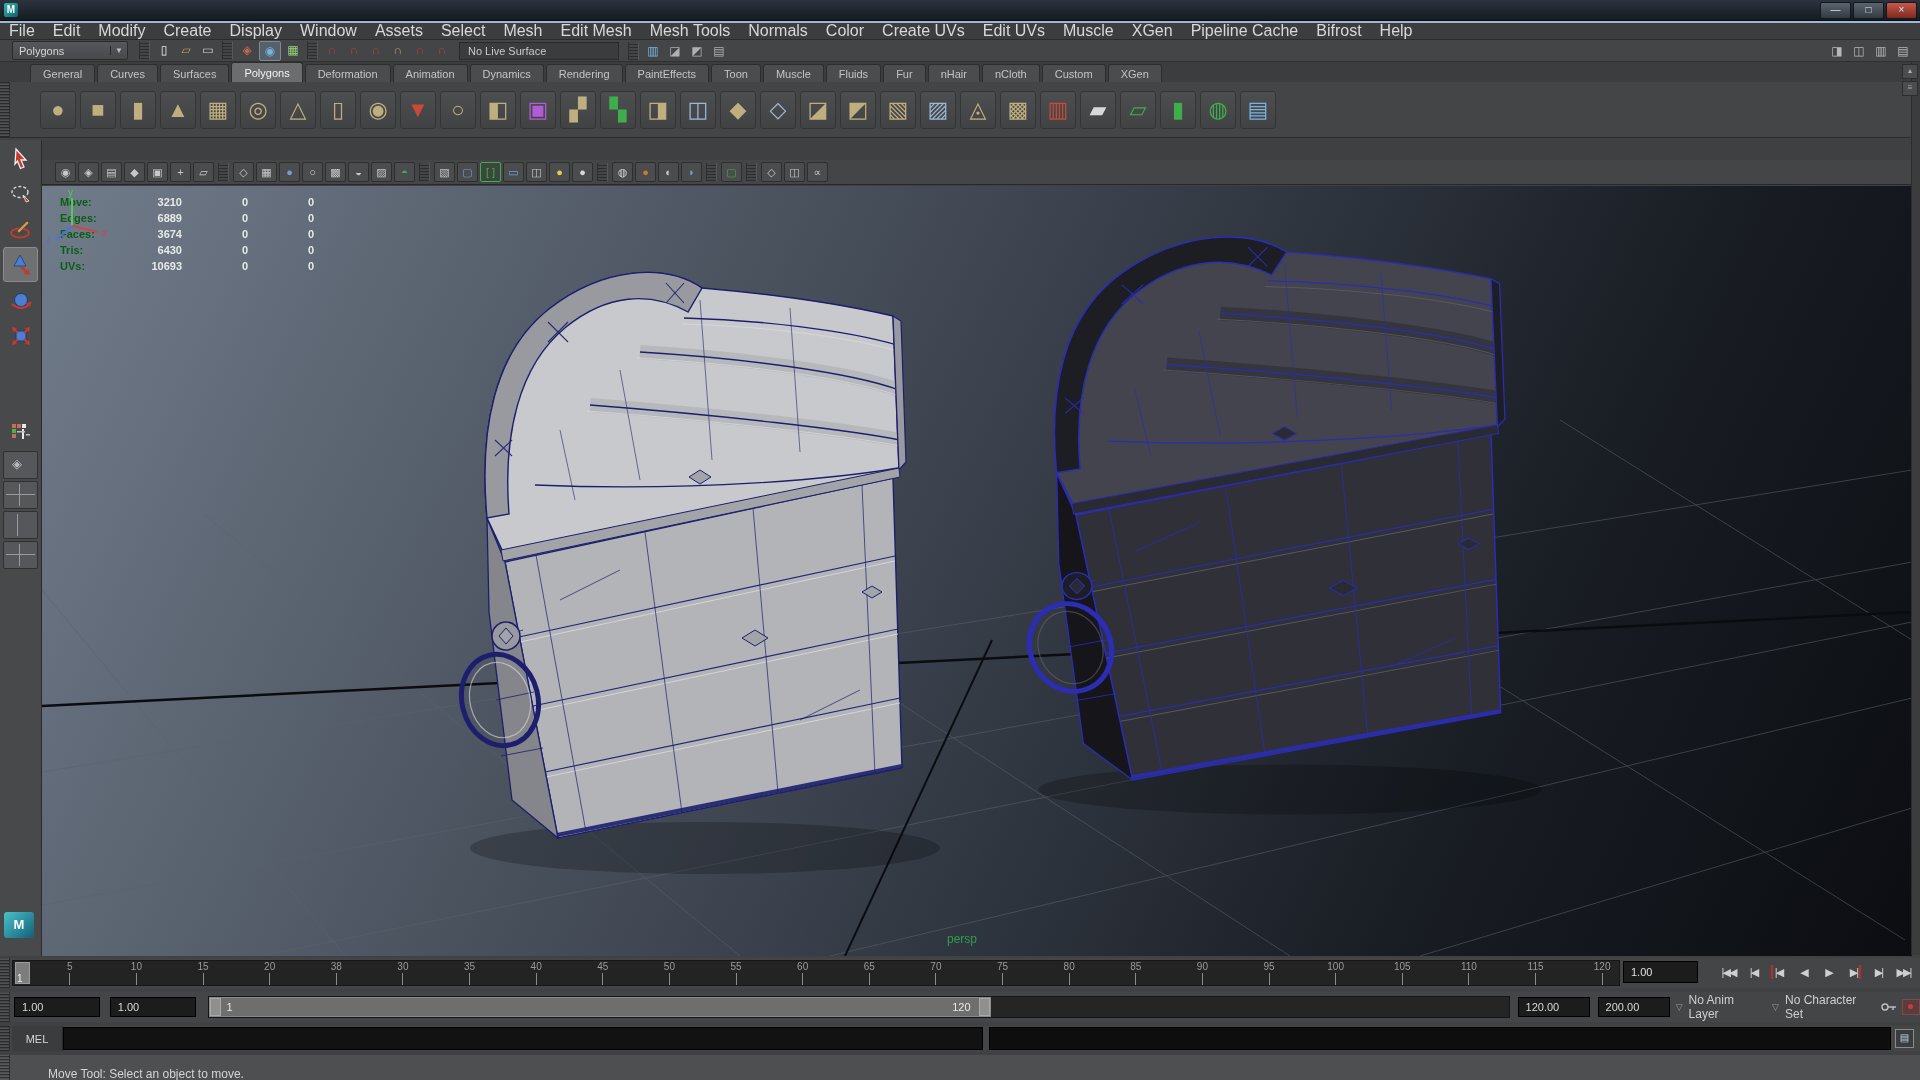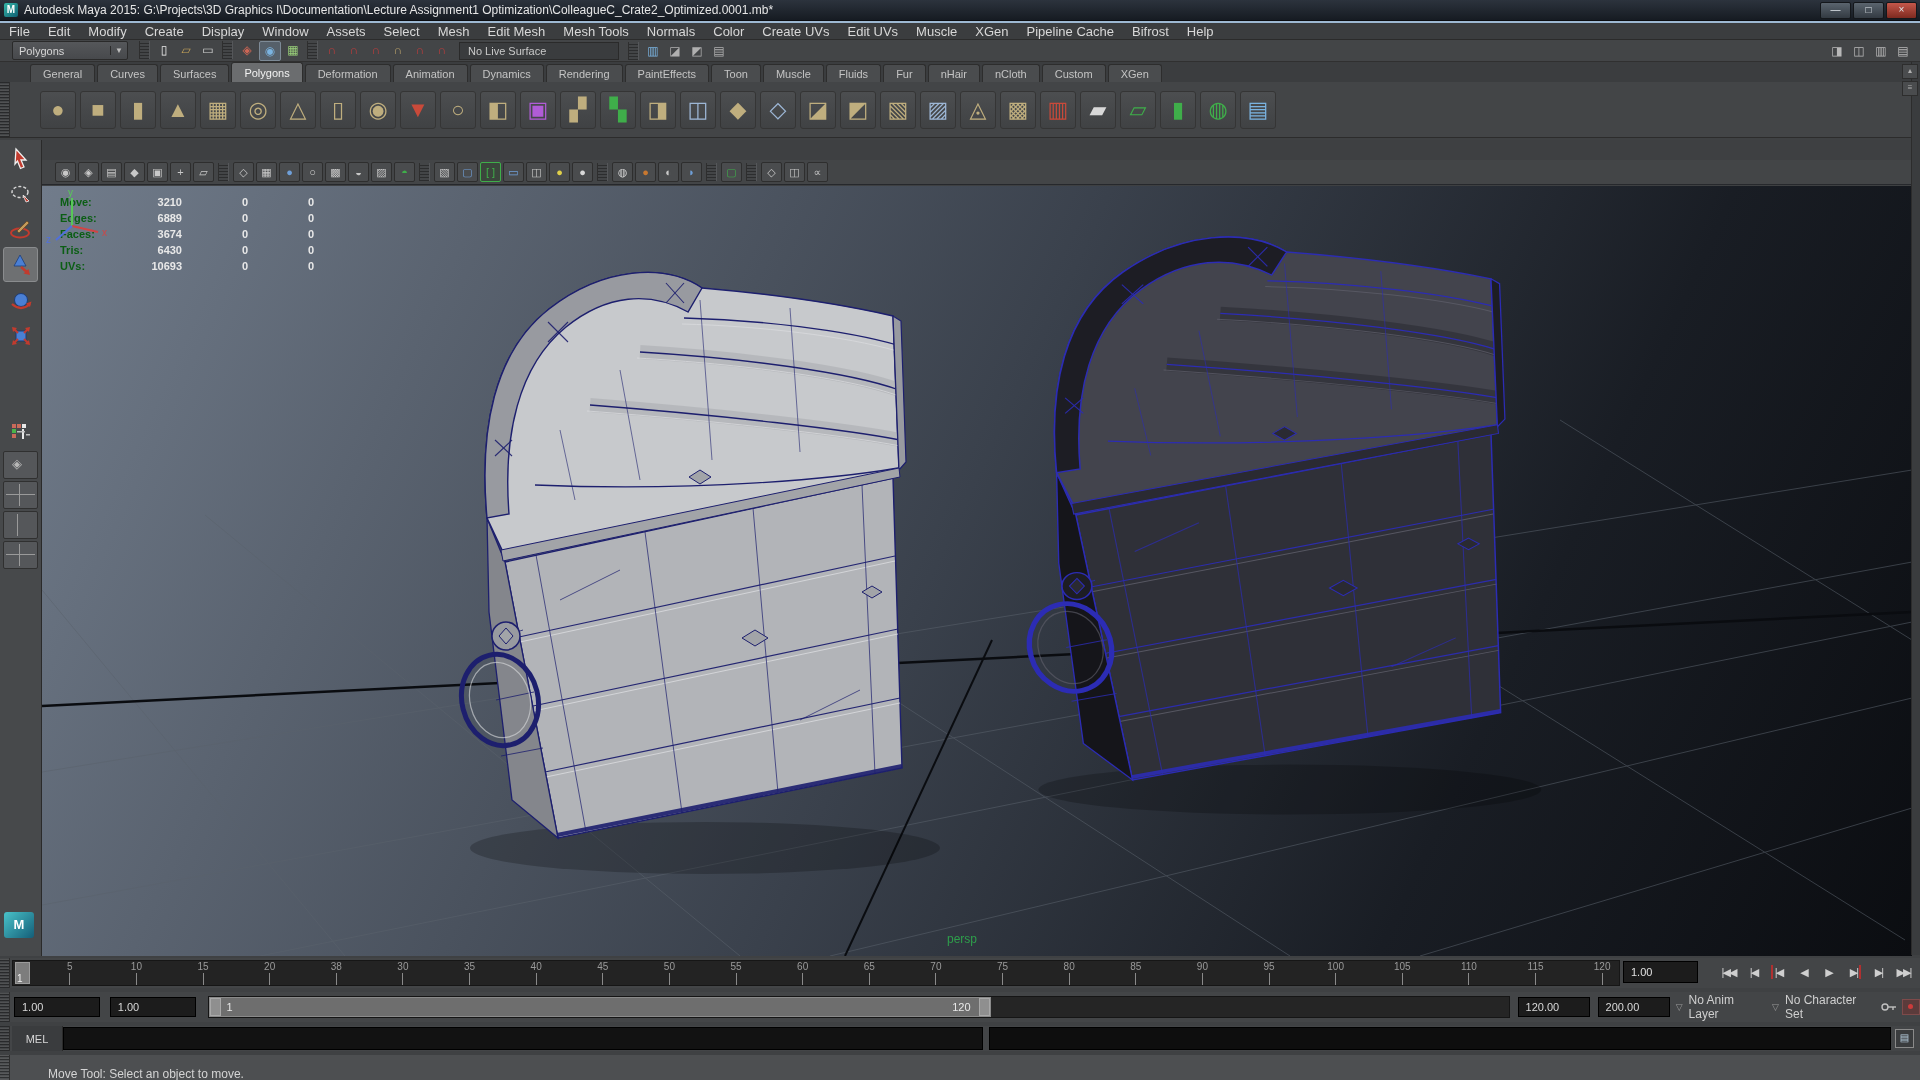--- a/index.html
+++ b/index.html
@@ -8,21 +8,21 @@
   
   #titlebar{position:absolute;left:0;top:0;width:1920px;height:20px;background:linear-gradient(#2c333d,#161b22);display:flex;align-items:center;border-bottom:1px solid #0a0c10;}
   #titlebar .mico{width:14px;height:14px;margin:0 6px 0 4px;border-radius:2px;background:linear-gradient(135deg,#35b6a8,#0f5e72);color:#fff;font-size:10px;font-weight:bold;text-align:center;line-height:14px;}
   #titlebar .ttl{font-size:12px;color:#e6e6e6;white-space:nowrap;}
   #wbtns{position:absolute;right:3px;top:2px;display:flex;gap:2px;}
   .wbtn{width:29px;height:15px;background:linear-gradient(#5a646e,#333a42);border:1px solid #14171b;border-radius:2px;color:#dfe5ea;font-size:10px;line-height:14px;text-align:center;}
   .wbtn.close{background:linear-gradient(#c4574a,#7e2a20);}
   #accent{position:absolute;left:0;top:21px;width:1920px;height:2px;background:#9db8d2;}
   
   #menubar{position:absolute;left:0;top:23px;width:1920px;height:16px;background:#3b3d3f;display:flex;align-items:center;border-bottom:1px solid #2b2b2b;}
-  #menubar .mitem{padding:0 9px;font-size:13px;color:#d8d8d8;}
+  #menubar .mitem{padding:0 9px;font-size:16px;color:#d8d8d8;}
   
   #statusline{position:absolute;left:0;top:40px;width:1920px;height:22px;background:#434547;display:flex;align-items:center;border-bottom:1px solid #303030;padding-left:12px;box-sizing:border-box;}
   #modeMenu{width:108px;height:17px;background:linear-gradient(#55575a,#47494c);border:1px solid #2a2a2a;border-radius:2px;display:flex;align-items:center;font-size:11px;color:#d6d6d6;padding-left:6px;margin-right:8px;}
   #modeMenu .arr{margin-left:auto;width:16px;border-left:1px solid #2a2a2a;text-align:center;font-size:8px;color:#bdbdbd;}
   .sicon{width:20px;height:18px;display:flex;align-items:center;justify-content:center;font-size:12px;margin:0 1px;}
   .sicon.on{background:#56606a;border:1px solid #7d8a96;border-radius:2px;}
   .sl-div{width:9px;height:18px;margin:0 3px;background:repeating-linear-gradient(0deg,rgba(0,0,0,.35) 0 1px,transparent 1px 3px);border-left:1px solid #2e2e2e;border-right:1px solid #55575a;}
   #liveSurface{width:150px;height:16px;background:#3a3c3e;border:1px solid #2a2a2a;font-size:11px;color:#c9c9c9;display:flex;align-items:center;padding-left:8px;margin:0 6px;}
   #slRight{margin-left:auto;display:flex;margin-right:6px;}
   
@@ -102,21 +102,20 @@
   #autokey{width:16px;height:14px;background:#5b3b3b;border:1px solid #7e4a4a;position:relative;}
   #autokey::after{content:"";position:absolute;left:5px;top:4px;width:5px;height:5px;background:#cc3b3b;border-radius:50%;}
 </style>
 </head>
 <body>
 
 <div id="app">
 
   <div id="titlebar">
     <div class="mico">M</div>
-    <div class="ttl">Autodesk Maya 2015: G:\Projects\3D Graphics I\Documentation\Lecture Assignment1 Optimization\ColleagueC_Crate2_Optimized.0001.mb*</div>
     <div id="wbtns">
       <div class="wbtn">—</div>
       <div class="wbtn">□</div>
       <div class="wbtn close">×</div>
     </div>
   </div>
   <div id="accent"></div>
 
   <div id="menubar">
 

